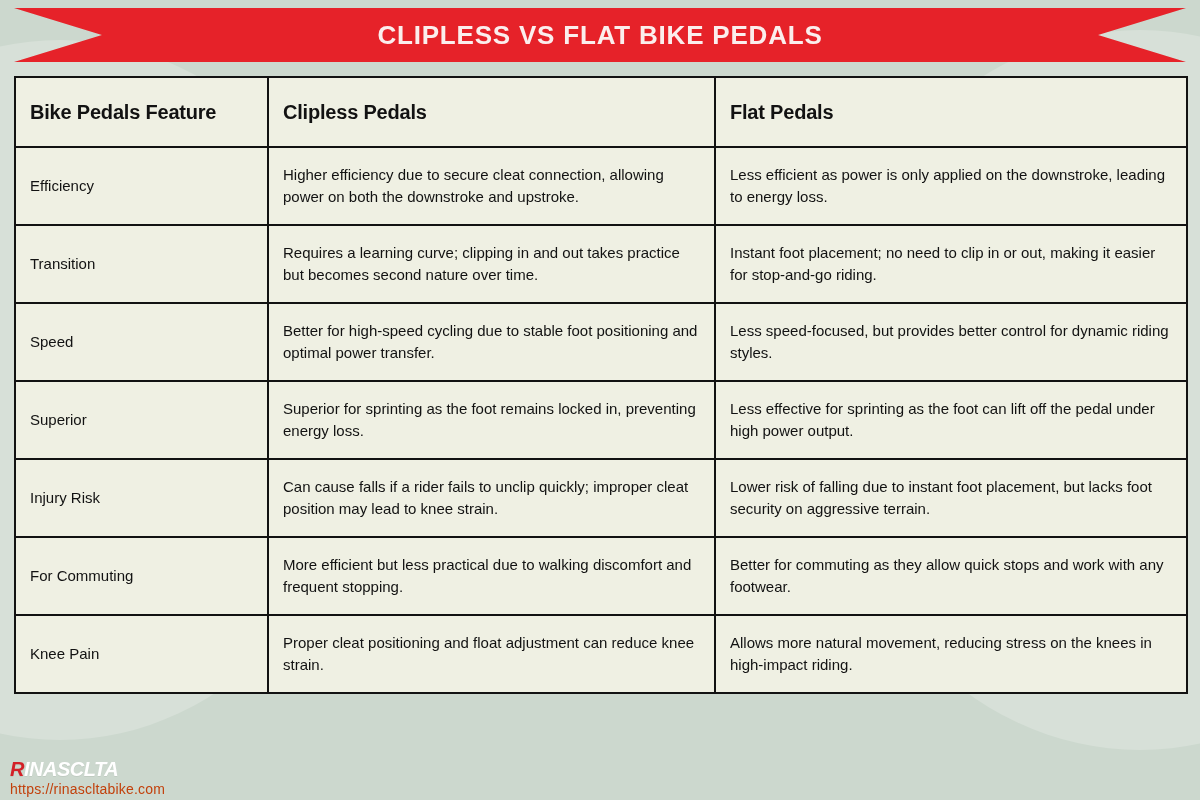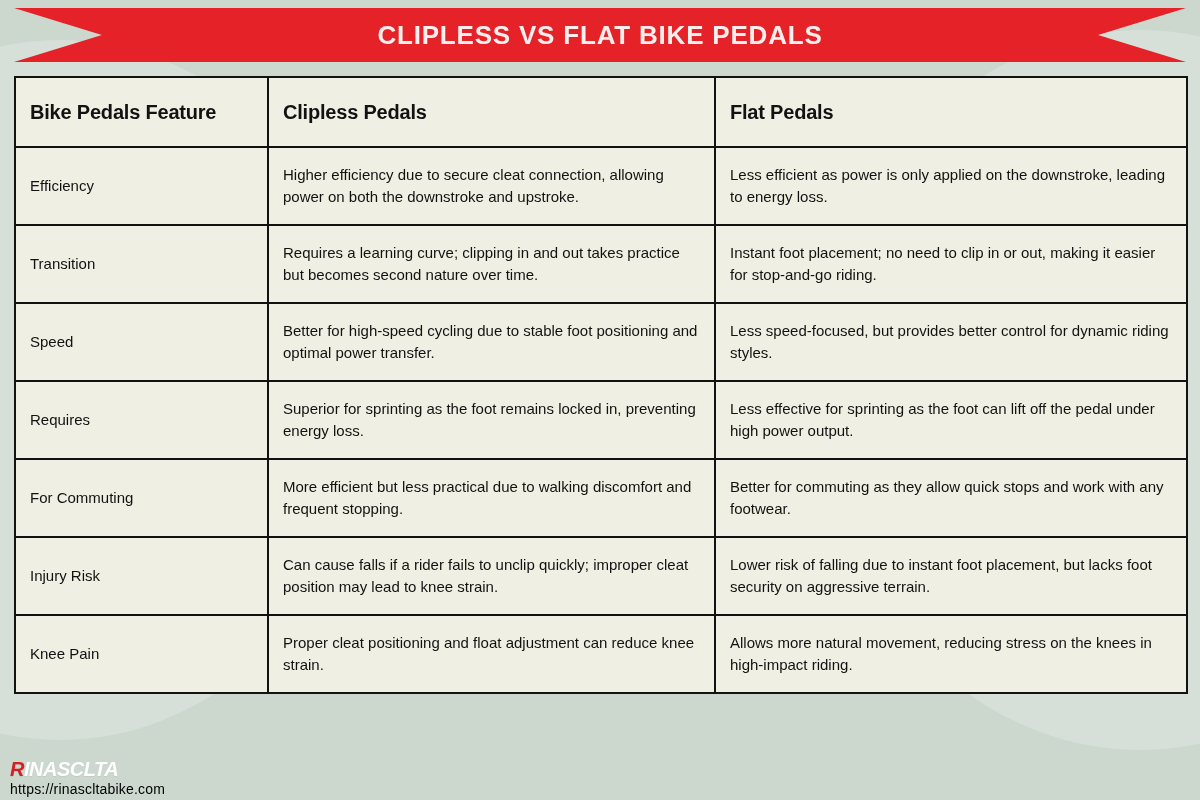--- a/index.html
+++ b/index.html
@@ -132,21 +132,21 @@
     text-shadow: 0 1px 0 rgba(0,0,0,0.06);
     white-space: nowrap;
   }
   .brand-logo .r {
     color: #d32027;
   }
   .brand-url {
     margin-top: 3px;
     font-family: "Liberation Sans", sans-serif;
     font-size: 14px;
-    color: #000000;
+    color: #c2410c;
     letter-spacing: 0.2px;
     white-space: nowrap;
   }
 </style>
 </head>
 <body>
 
 <div id="canvas">
 
   <div class="bg-blob left"></div>
@@ -179,33 +179,33 @@
           <td class="feature">Transition</td>
           <td>Requires a learning curve; clipping in and out takes practice but becomes second nature over time.</td>
           <td>Instant foot placement; no need to clip in or out, making it easier for stop-and-go riding.</td>
         </tr>
         <tr>
           <td class="feature">Speed</td>
           <td>Better for high-speed cycling due to stable foot positioning and optimal power transfer.</td>
           <td>Less speed-focused, but provides better control for dynamic riding styles.</td>
         </tr>
         <tr>
-          <td class="feature">Requires</td>
+          <td class="feature">Superior</td>
           <td>Superior for sprinting as the foot remains locked in, preventing energy loss.</td>
           <td>Less effective for sprinting as the foot can lift off the pedal under high power output.</td>
+        </tr>
+        <tr>
+          <td class="feature">Injury Risk</td>
+          <td>Can cause falls if a rider fails to unclip quickly; improper cleat position may lead to knee strain.</td>
+          <td>Lower risk of falling due to instant foot placement, but lacks foot security on aggressive terrain.</td>
         </tr>
         <tr>
           <td class="feature">For Commuting</td>
           <td>More efficient but less practical due to walking discomfort and frequent stopping.</td>
           <td>Better for commuting as they allow quick stops and work with any footwear.</td>
-        </tr>
-        <tr>
-          <td class="feature">Injury Risk</td>
-          <td>Can cause falls if a rider fails to unclip quickly; improper cleat position may lead to knee strain.</td>
-          <td>Lower risk of falling due to instant foot placement, but lacks foot security on aggressive terrain.</td>
         </tr>
         <tr>
           <td class="feature">Knee Pain</td>
           <td>Proper cleat positioning and float adjustment can reduce knee strain.</td>
           <td>Allows more natural movement, reducing stress on the knees in high-impact riding.</td>
         </tr>
       </tbody>
     </table>
   </div>
 

